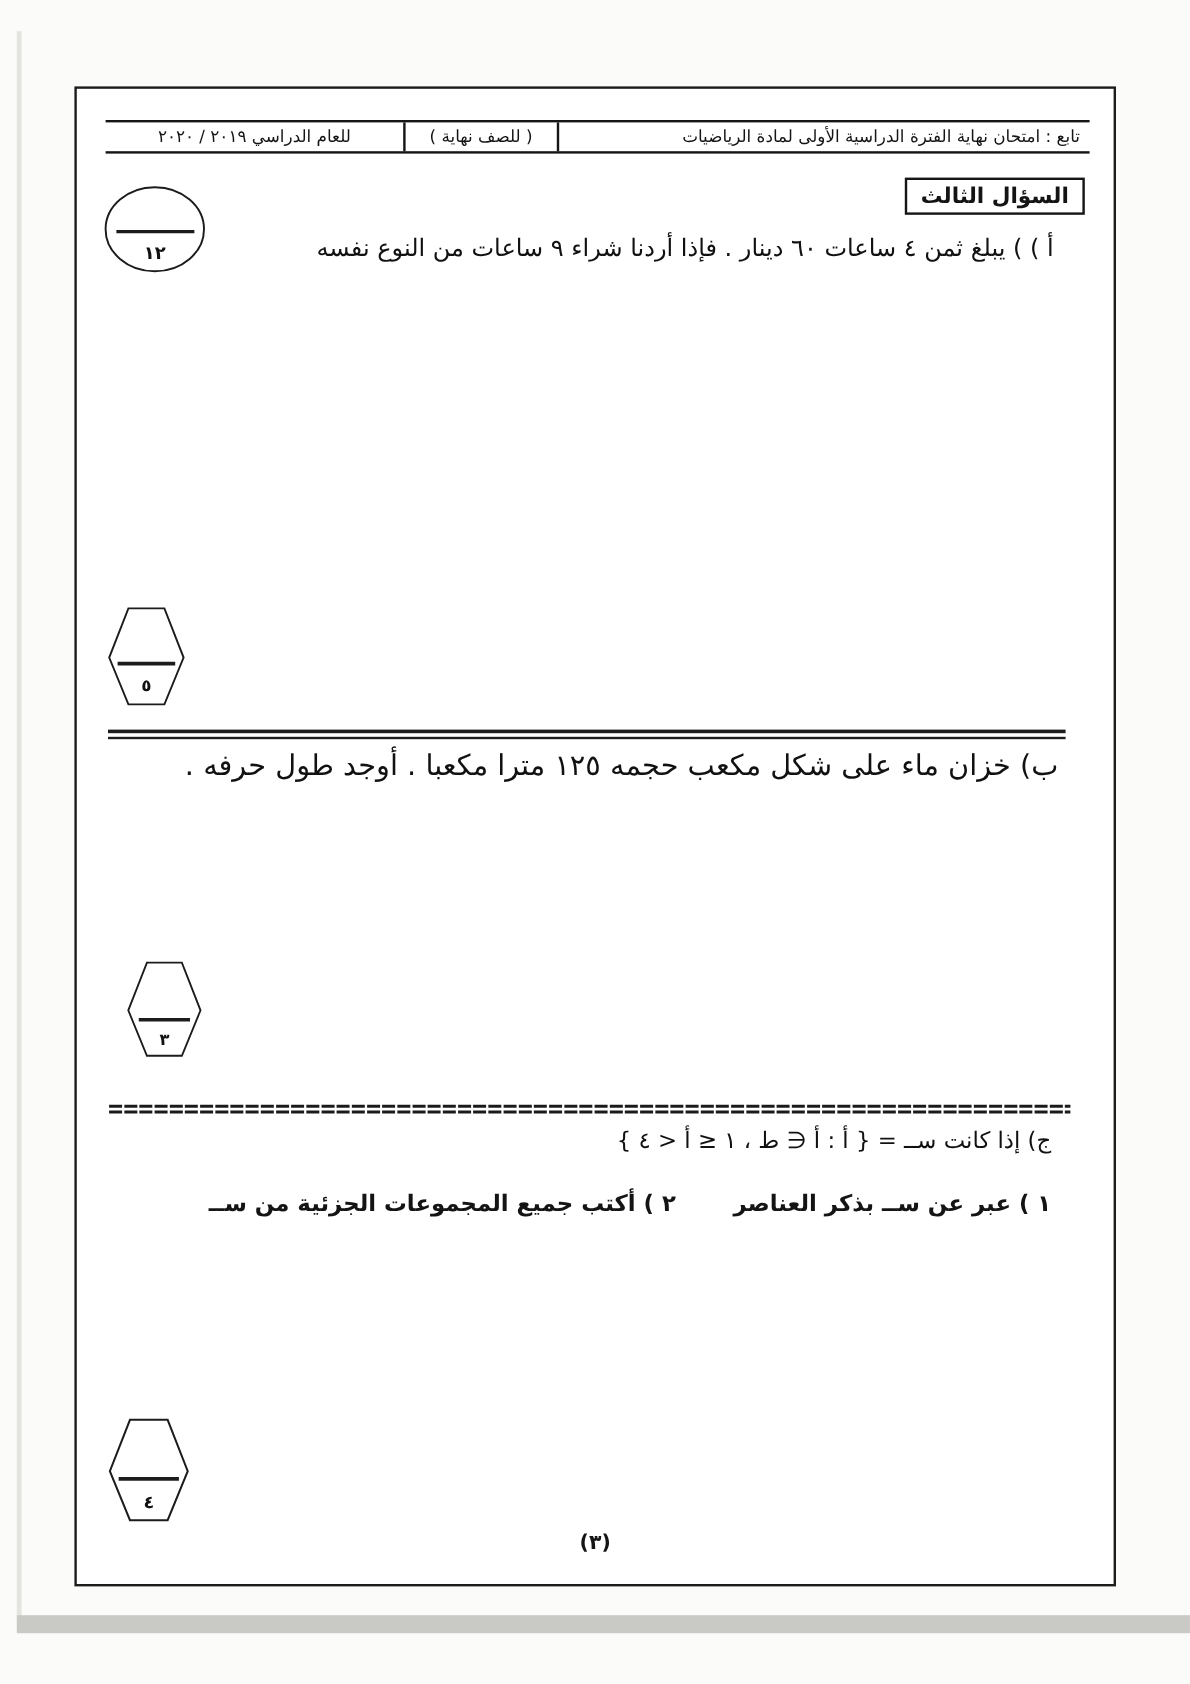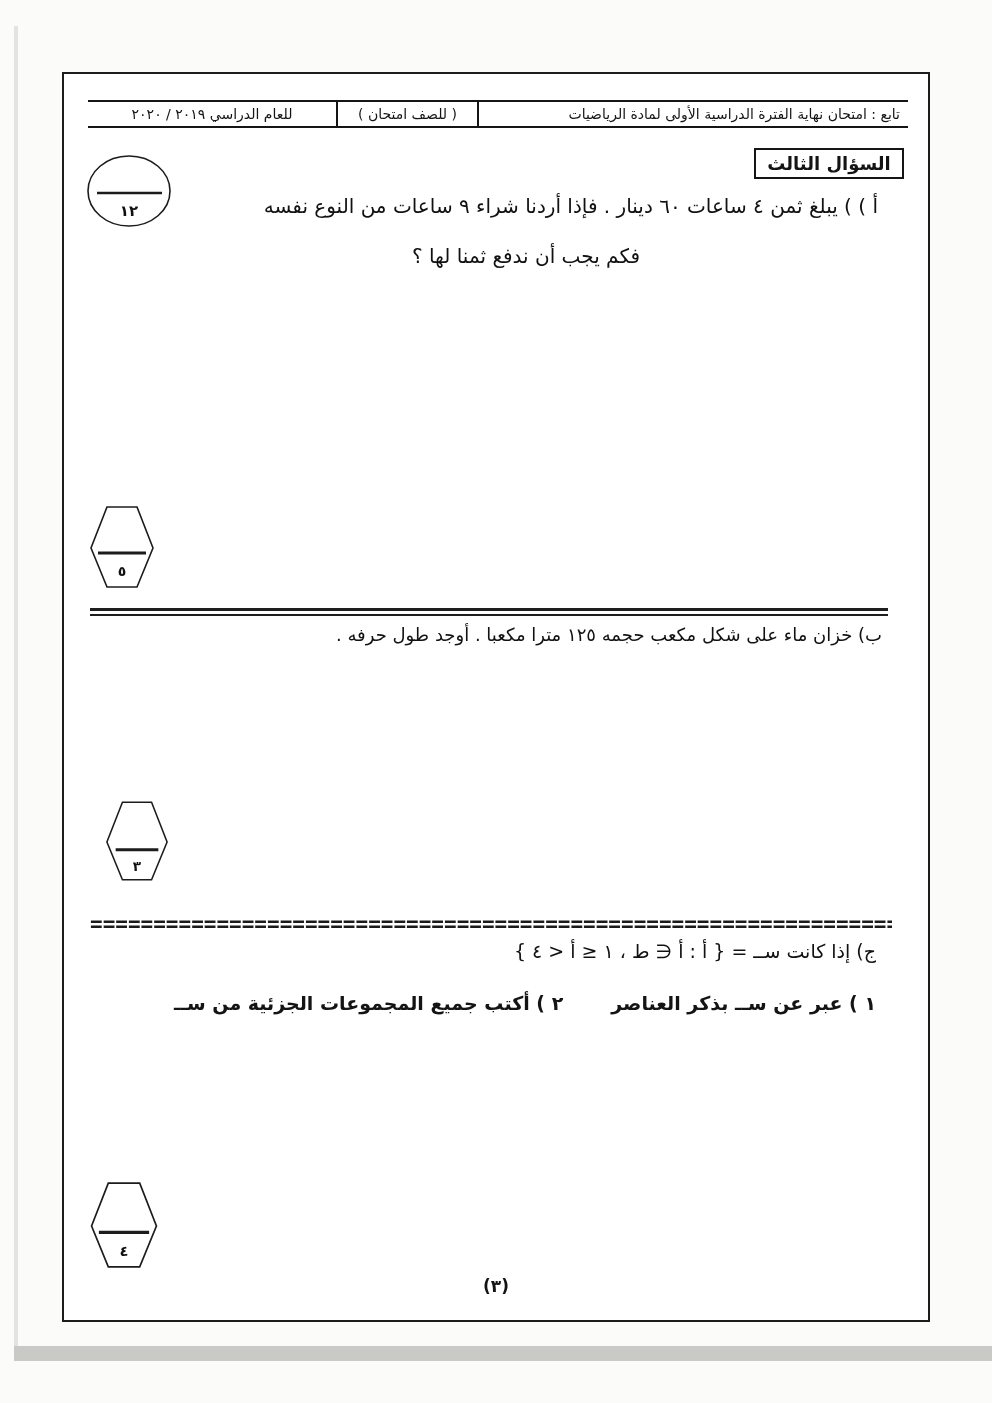--- a/index.html
+++ b/index.html
@@ -57,21 +57,21 @@
     position:absolute; direction:rtl; text-align:right;
     font-weight:normal; color:#111;
   }
   .q-a{ right:50px; top:120px; width:740px; font-size:20px; }
   .q-a .line1{ margin-bottom:26px; }
   .q-a .line2{ padding-left:0; padding-right:238px; }
   .divider-double{
     position:absolute; left:26px; top:534px; width:798px; height:8px;
     border-top:3px solid #1e1e1e; border-bottom:2px solid #1e1e1e;
   }
-  .q-b{ right:46px; top:550px; width:780px; font-size:18px; }
+  .q-b{ right:46px; top:550px; width:780px; font-size:24px; }
   .equals-divider{
     position:absolute; left:26px; top:838px; width:802px; height:24px;
     overflow:hidden; white-space:nowrap;
     font-family:"DejaVu Sans Mono", monospace;
     font-weight:bold; font-size:21px; line-height:24px; color:#1a1a1a;
     letter-spacing:0px;
   }
   .q-c-intro{ right:52px; top:866px; width:760px; font-size:19px; }
   .q-c-parts{
     position:absolute; right:52px; top:918px; width:702px;
@@ -88,37 +88,36 @@
 </head>
 <body>
 
 <div class="left-scan-edge"></div>
 <div class="bottom-scan-band"></div>
 
 <div class="sheet">
 
   <div class="header-strip">
     <div class="hs-exam">تابع :  امتحان نهاية  الفترة الدراسية الأولى  لمادة الرياضيات</div>
-    <div class="hs-class">( للصف امتحان )</div>
+    <div class="hs-class">( للصف نهاية )</div>
     <div class="hs-year">للعام الدراسي ٢٠١٩ / ٢٠٢٠</div>
   </div>
 
   <div class="section-title-box">السؤال الثالث</div>
 
   <div class="mark-shape mark-circle">
     <svg viewBox="0 0 86 74">
       <ellipse cx="43" cy="37" rx="41" ry="35" fill="none" stroke="#1c1c1c" stroke-width="1.6"></ellipse>
       <line x1="11" y1="39" x2="76" y2="39" stroke="#1c1c1c" stroke-width="2.6"></line>
       <text x="43" y="62" text-anchor="middle" font-size="15" font-weight="bold">١٢</text>
     </svg>
   </div>
 
   <div class="q-text q-a">
     <div class="line1">أ ) ) يبلغ ثمن ٤ ساعات ٦٠ دينار . فإذا أردنا شراء ٩ ساعات من النوع نفسه</div>
-    <div class="line2">فكم يجب أن ندفع ثمنا لها ؟</div>
   </div>
 
   <div class="mark-shape hex-a">
     <svg viewBox="0 0 68 86">
       <polygon points="19,3 49,3 65,44 49,83 19,83 3,44" fill="none" stroke="#1c1c1c" stroke-width="1.6"></polygon>
       <line x1="10" y1="49" x2="58" y2="49" stroke="#1c1c1c" stroke-width="3"></line>
       <text x="34" y="72" text-anchor="middle" font-size="14" font-weight="bold">٥</text>
     </svg>
   </div>
 

